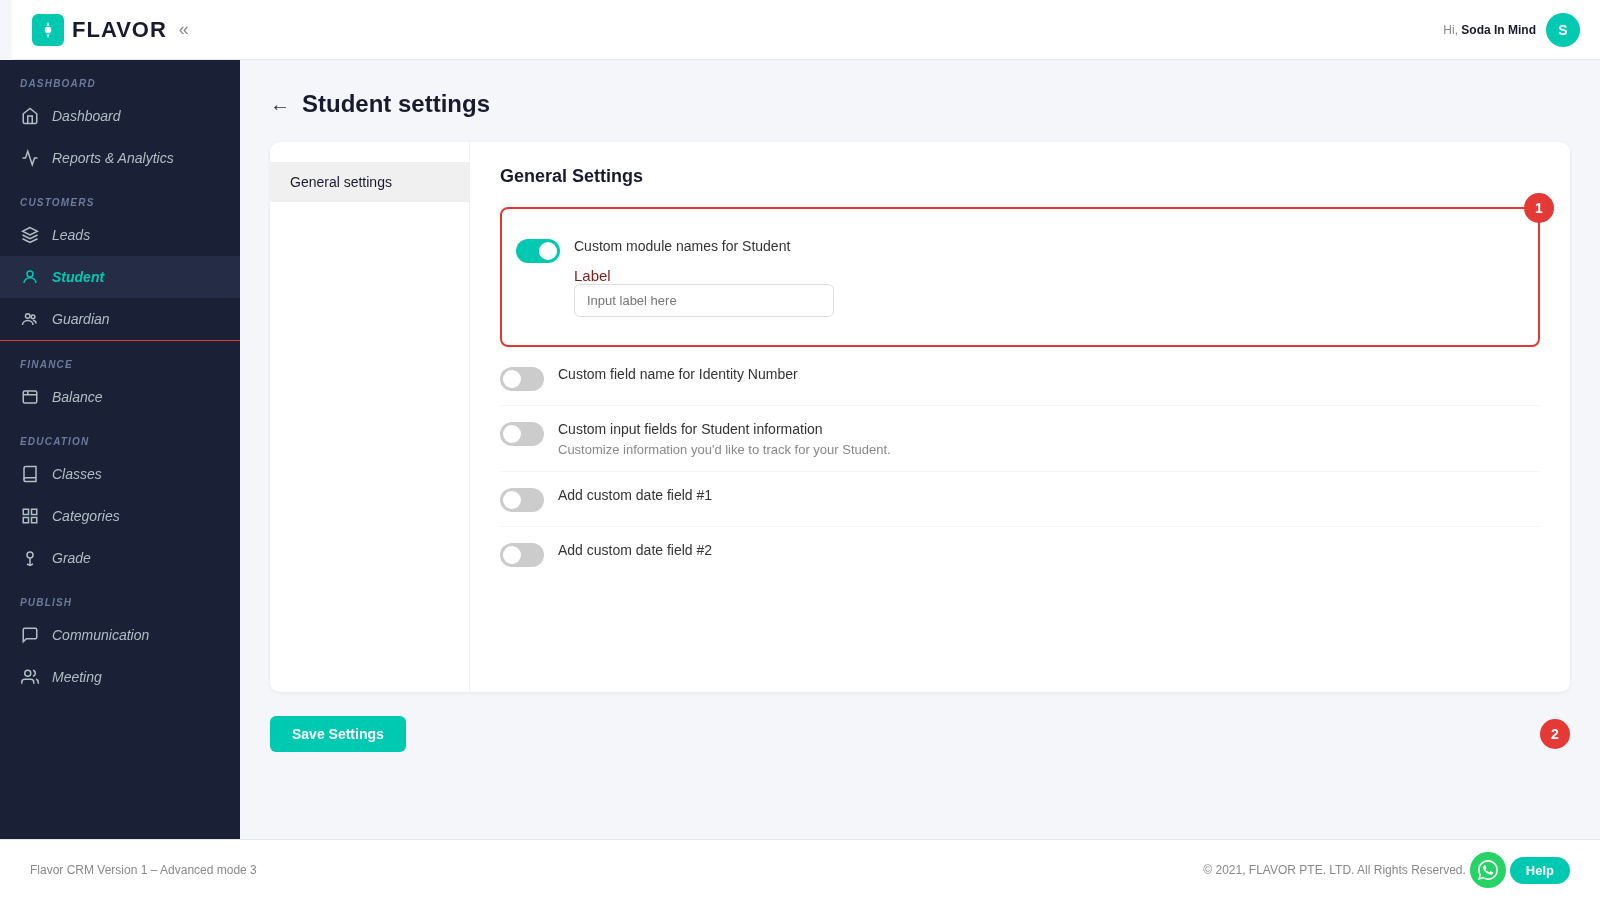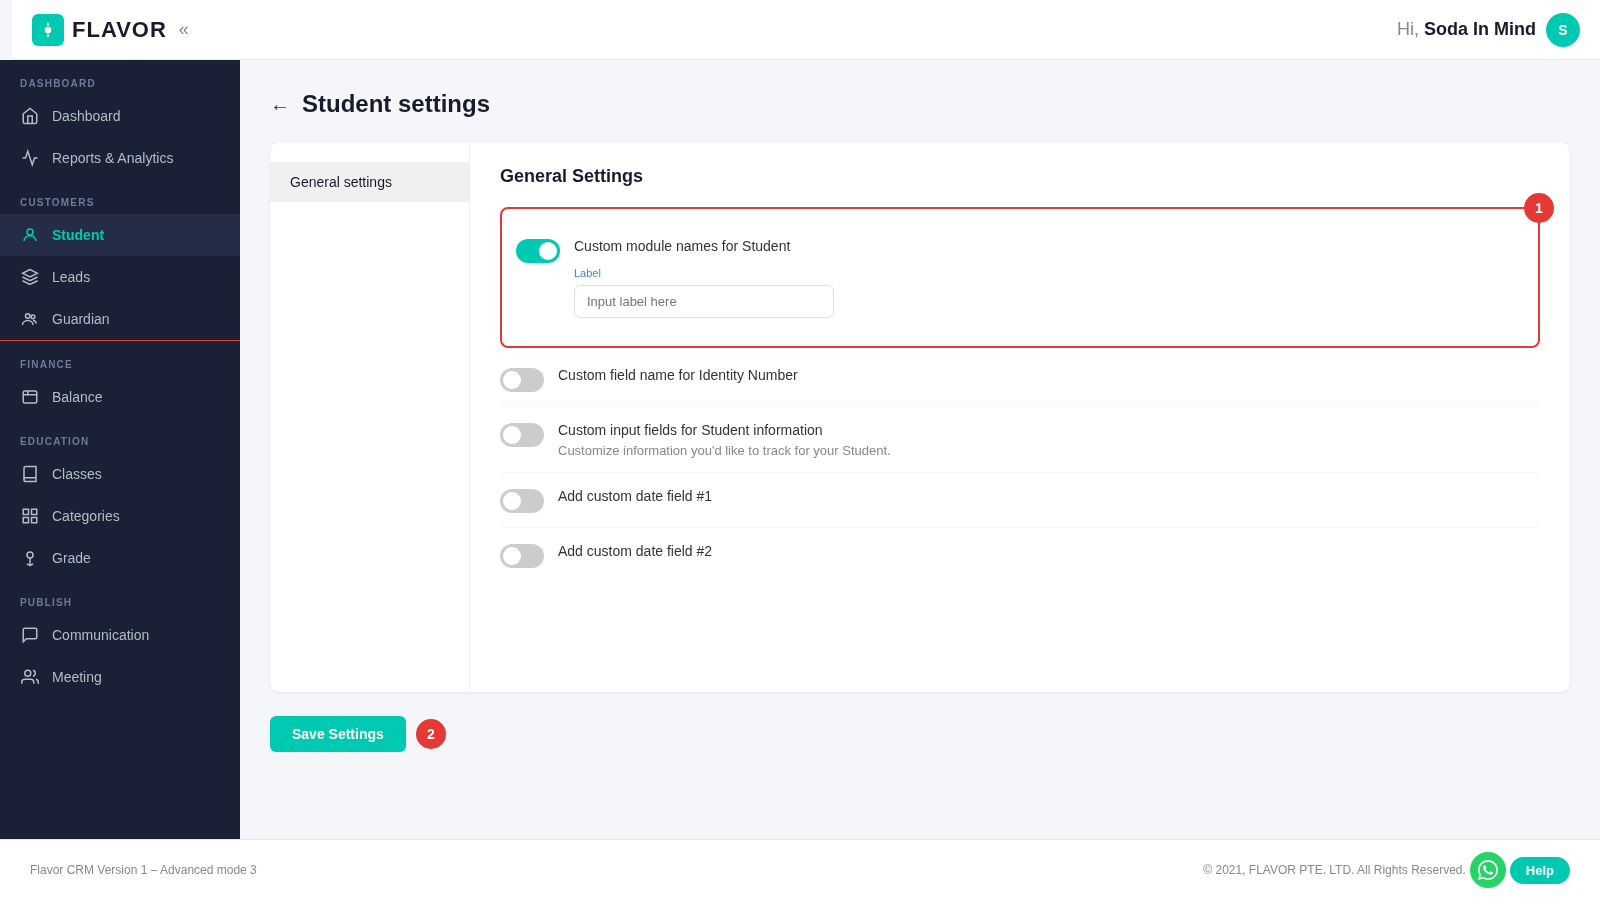--- a/index.html
+++ b/index.html
@@ -11,31 +11,31 @@
       background: #fff; height: 60px; padding: 0 20px;
       border-bottom: 1px solid #e8e8e8; position: fixed; top: 0; left: 12px; right: 0; z-index: 100;
     }
     .header-left { display: flex; align-items: center; gap: 12px; }
     .logo { display: flex; align-items: center; gap: 8px; }
     .logo-icon { width: 32px; height: 32px; background: #00c9b1; border-radius: 6px; display: flex; align-items: center; justify-content: center; }
     .logo-icon svg { width: 20px; height: 20px; }
     .logo-text { font-size: 22px; font-weight: 700; color: #1a1a2e; letter-spacing: 1px; }
     .collapse-btn { background: none; border: none; cursor: pointer; color: #888; font-size: 18px; }
     .header-right { display: flex; align-items: center; gap: 10px; }
-    .header-greeting { font-size: 18px; color: #888; }
+    .header-greeting { font-size: 12px; color: #888; }
     .header-greeting strong { color: #1a1a2e; }
     .avatar { width: 34px; height: 34px; border-radius: 50%; background: #00c9b1; display: flex; align-items: center; justify-content: center; color: #fff; font-size: 14px; font-weight: bold; }
 
     
     .app-body { display: flex; margin-top: 60px; height: calc(900px - 60px); }
 
     
     .sidebar {
       width: 240px; min-width: 240px; background: #1a2035; height: 100%;
-      overflow-y: auto; padding-bottom: 14px;
+      overflow-y: auto; padding-bottom: 14px; font-style: italic;
     }
     .sidebar::-webkit-scrollbar { width: 4px; }
     .sidebar::-webkit-scrollbar-thumb { background: #333; }
 
     .sidebar-section-label {
       font-size: 10px; font-weight: 700; color: #6b7a9d;
       padding: 18px 20px 6px; letter-spacing: 1.2px;
     }
     .sidebar-item {
       display: flex; align-items: center; gap: 12px;
@@ -94,21 +94,21 @@
     }
     .toggle-slider:before {
       position: absolute; content: ""; height: 18px; width: 18px;
       left: 3px; bottom: 3px; background: white; border-radius: 50%; transition: 0.3s;
     }
     .toggle-switch input:checked + .toggle-slider { background-color: #00c9b1; }
     .toggle-switch input:checked + .toggle-slider:before { transform: translateX(20px); }
 
     
     .label-section { margin-top: 10px; }
-    .label-text { font-size: 11px; color: #3b82f6; margin-bottom: 6px; }
+    .label-text { font-size: 15px; color: #7f1d1d; }
     .label-input {
       border: 1px solid #ddd; border-radius: 6px; padding: 8px 12px;
       font-size: 13px; color: #999; width: 260px; outline: none;
       background: #fff;
     }
 
     
     .highlight-box {
       border: 2px solid #e53935; border-radius: 8px; padding: 14px;
       position: relative; margin-bottom: 4px;
@@ -192,38 +192,38 @@
     <div class="sidebar-item">
       <span class="sidebar-item-icon">
         <svg width="18" height="18" viewBox="0 0 24 24" fill="none" stroke="#b0bec5" stroke-width="2">
             <polyline points="22 12 18 12 15 21 9 3 6 12 2 12"></polyline>
           </svg>
       </span>
       <span>Reports &amp; Analytics</span>
     </div>
 
     <div class="sidebar-section-label">CUSTOMERS</div>
+    <div class="sidebar-item">
+      <span class="sidebar-item-icon">
+        <svg width="18" height="18" viewBox="0 0 24 24" fill="none" stroke="#b0bec5" stroke-width="2">
+            <path d="M12 2 L2 7 L12 12 L22 7 Z"></path>
+            <path d="M2 17 L12 22 L22 17"></path>
+            <path d="M2 12 L12 17 L22 12"></path>
+          </svg>
+      </span>
+      <span>Leads</span>
+    </div>
     <div class="sidebar-item active">
       <span class="sidebar-item-icon">
         <svg width="18" height="18" viewBox="0 0 24 24" fill="none" stroke="#00c9b1" stroke-width="2">
             <circle cx="12" cy="8" r="4"></circle>
             <path d="M4 20c0-4 3.6-7 8-7s8 3 8 7"></path>
           </svg>
       </span>
       <span style="color:#00c9b1;font-weight:600;">Student</span>
-    </div>
-    <div class="sidebar-item">
-      <span class="sidebar-item-icon">
-        <svg width="18" height="18" viewBox="0 0 24 24" fill="none" stroke="#b0bec5" stroke-width="2">
-            <path d="M12 2 L2 7 L12 12 L22 7 Z"></path>
-            <path d="M2 17 L12 22 L22 17"></path>
-            <path d="M2 12 L12 17 L22 12"></path>
-          </svg>
-      </span>
-      <span>Leads</span>
     </div>
     <div class="sidebar-item">
       <span class="sidebar-item-icon">
         <svg width="18" height="18" viewBox="0 0 24 24" fill="none" stroke="#b0bec5" stroke-width="2">
             <circle cx="9" cy="8" r="3"></circle>
             <circle cx="16" cy="9" r="2.5"></circle>
             <path d="M2 20c0-3.3 3-6 7-6s7 2.7 7 6"></path>
             <path d="M16 14c2.2 0 4 1.5 4 4"></path>
           </svg>
       </span>
@@ -369,21 +369,21 @@
             <span class="toggle-slider"></span>
           </label>
           <div class="toggle-row-content">
             <div class="toggle-label">Add custom date field #2</div>
           </div>
         </div>
 
       </div>
     </div>
 
-    <div style="display:flex; justify-content:flex-start; align-items:center; gap:10px; margin-top:24px; padding-bottom:10px;">
+    <div style="display:flex; justify-content:space-between; align-items:center; gap:10px; margin-top:24px; padding-bottom:10px;">
       <button class="save-btn">Save Settings</button>
       <div class="badge-2">2</div>
     </div>
   </main>
 </div>
 
 <footer class="footer-bar">
   <span>Flavor CRM Version 1 – Advanced mode 3</span>
   <div class="footer-right">
     <span>© 2021, FLAVOR PTE. LTD. All Rights Reserved.</span>

